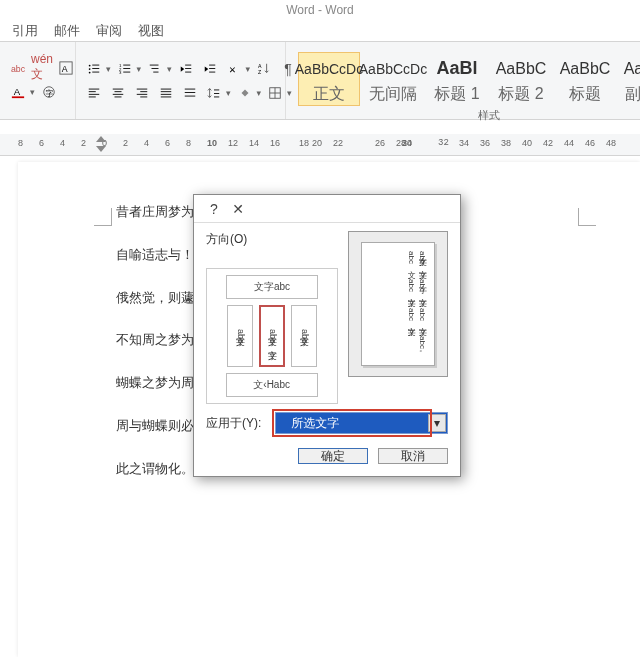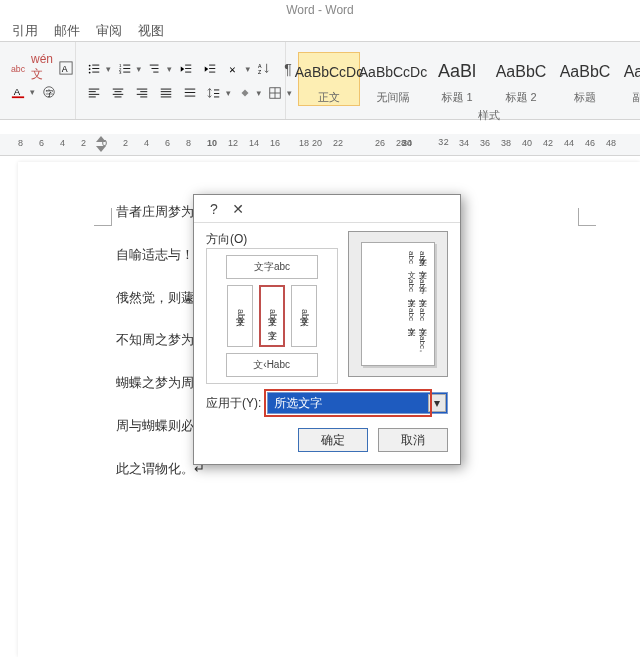--- a/index.html
+++ b/index.html
@@ -13,59 +13,59 @@
 .grp-body{display:flex;align-items:center;gap:4px;flex:1}
 .col{display:flex;flex-direction:column;gap:4px;justify-content:center}
 .row{display:flex;gap:4px;align-items:center}
 .btn{width:20px;height:20px;display:flex;align-items:center;justify-content:center;cursor:pointer;color:#555}
 .btn svg{width:14px;height:14px}
 .dd{font-size:9px;color:#666;margin-left:-2px}
 .styles{display:flex;flex:1;padding:6px 4px 0;gap:2px}
 .style-item{width:62px;height:54px;border:1px solid transparent;display:flex;flex-direction:column;align-items:center;justify-content:center;cursor:pointer;font-size:10px}
 .style-item.sel{border-color:#f0c36d;background:#fdeeb3}
 .style-preview{font-size:14px;color:#333;flex:1;display:flex;align-items:center}
-.style-preview.big{font-size:18px;font-weight:normal}
-.style-name{color:#666;font-size:11px}
+.style-preview.big{font-size:18px;font-weight:bold}
+.style-name{color:#666;font-size:16px}
 .ruler{height:22px;background:#f5f6f7;border-bottom:1px solid #d4d4d4;position:relative;margin-top:14px;font-size:9px;color:#666}
 .ruler-body{position:absolute;left:18px;right:0;top:0;bottom:0;display:flex;align-items:center}
 .tick{position:absolute;top:4px}
 .indent{position:absolute;left:96px;top:2px;width:10px;height:16px}
 .indent::before{content:"";position:absolute;top:0;left:0;border-left:5px solid transparent;border-right:5px solid transparent;border-bottom:6px solid #888}
 .indent::after{content:"";position:absolute;bottom:0;left:0;border-left:5px solid transparent;border-right:5px solid transparent;border-top:6px solid #888}
 .page{position:absolute;left:18px;top:162px;right:0;bottom:0;background:#fff;padding:40px 50px 0 98px;box-shadow:0 0 4px rgba(0,0,0,.1)}
 .corner-tl{position:absolute;left:76px;top:46px;width:18px;height:18px;border-left:1px solid #aaa;border-top:1px solid #aaa;transform:rotate(180deg)}
 .corner-tr{position:absolute;right:44px;top:46px;width:18px;height:18px;border-left:1px solid #aaa;border-top:1px solid #aaa;transform:rotate(-90deg)}
 .para{font-size:13px;color:#333;margin-bottom:22px;line-height:1.6}
 .dialog{position:absolute;left:193px;top:194px;width:268px;background:#fff;border:1px solid #888;box-shadow:3px 3px 12px rgba(0,0,0,.4);z-index:10}
 .dlg-title{height:28px;display:flex;align-items:center;padding:0 8px;font-size:12px;border-bottom:1px solid #ddd}
 .dlg-title-text{flex:1}
 .dlg-q,.dlg-x{width:24px;height:24px;display:flex;align-items:center;justify-content:center;cursor:pointer;font-size:14px;color:#444}
 .dlg-body{padding:8px 12px 12px;display:flex;flex-direction:column;gap:8px}
 .dlg-row1{display:flex;gap:10px}
 .orient-group{flex:1}
-.grp-hdr{font-size:12px;margin-bottom:0}
+.grp-hdr{font-size:12px;margin-bottom:20px}
 .orient-box{border:1px solid #ccc;padding:6px;display:flex;flex-direction:column;gap:6px;align-items:center}
 .opt{border:1px solid #bbb;background:#fff;cursor:pointer;display:flex;align-items:center;justify-content:center;font-size:10px;color:#444}
 .opt-h{width:92px;height:24px}
 .opt-row{display:flex;gap:6px}
 .opt-v{width:26px;height:62px;writing-mode:vertical-rl;font-size:9px}
 .opt-v.sel{border:2px solid #c0504d}
 .opt-vb{width:92px;height:24px;font-size:10px;transform:scaleX(-1)}
 .opt-vb span{transform:scaleX(-1);display:block}
 .preview-group{width:100px}
 .preview-box{border:1px solid #999;height:146px;background:#ececec;display:flex;align-items:center;justify-content:center;padding:8px}
 .preview-page{background:#fff;width:74px;height:124px;border:1px solid #aaa;box-shadow:2px 2px 0 #ccc;display:flex;justify-content:center;gap:6px;padding:8px 6px;writing-mode:vertical-rl;font-size:8px;line-height:1.4;color:#333}
-.apply-row{display:flex;align-items:center;gap:6px}
+.apply-row{display:flex;align-items:center;gap:14px}
 .apply-row label{font-size:12px}
 .select-wrap{flex:1;position:relative}
-.select{width:100%;height:22px;background:#1e5bbf;color:#fff;border:1px solid #7a9ad0;padding:0 6px;font-size:12px;display:flex;align-items:center}
+.select{width:100%;height:22px;background:#1e5bbf;color:#fff;border:1px solid #7a9ad0;padding:0 15px;font-size:12px;display:flex;align-items:center}
 .select-arrow{position:absolute;right:2px;top:2px;width:18px;height:18px;background:#e8e8e8;border:1px solid #aaa;display:flex;align-items:center;justify-content:center}
 .red-frame{position:absolute;left:-3px;top:-3px;right:16px;bottom:-3px;border:2px solid #d04030;pointer-events:none}
 .dlg-btns{display:flex;justify-content:flex-end;gap:10px;padding-top:6px}
-.dbtn{width:70px;height:24px;border:1px solid #999;background:#f0f0f0;cursor:pointer;font-size:12px;display:flex;align-items:center;justify-content:center}
+.dbtn{width:70px;height:16px;border:1px solid #999;background:#f0f0f0;cursor:pointer;font-size:12px;display:flex;align-items:center;justify-content:center}
 .dbtn.primary{border:1px solid #3b6fb6}
 </style>
 </head>
 <body>
 
 <div class="titlebar">Word - Word</div>
 
 <div class="tabs">
   <span class="tab">引用</span>
   <span class="tab">邮件</span>

